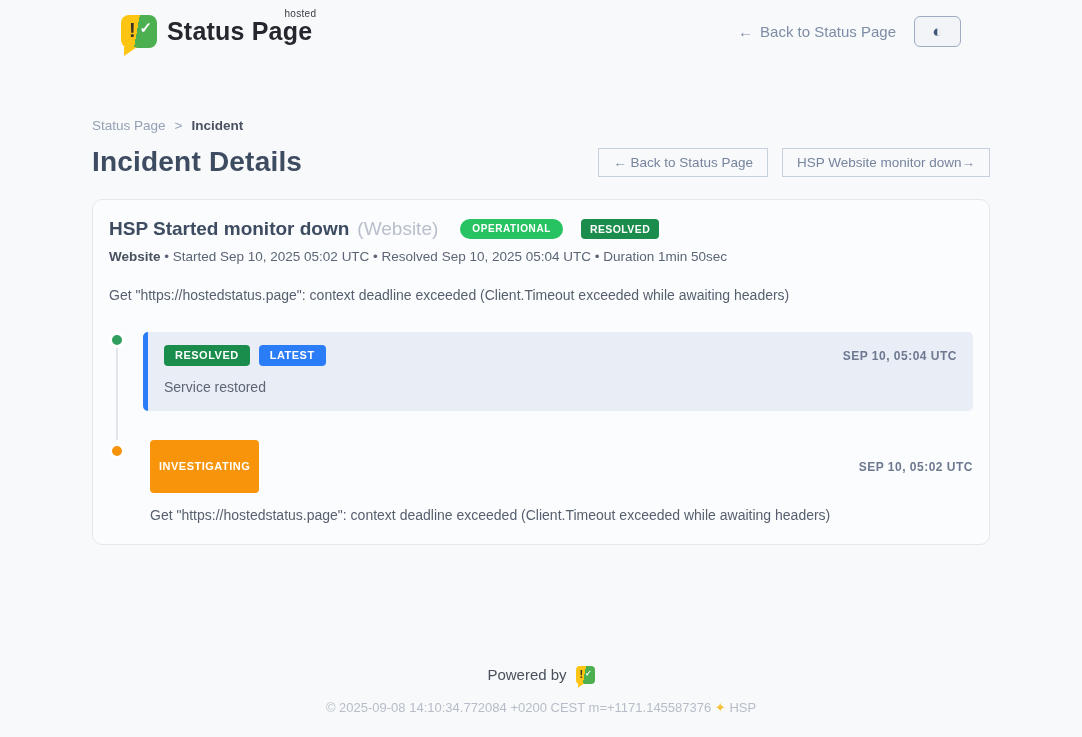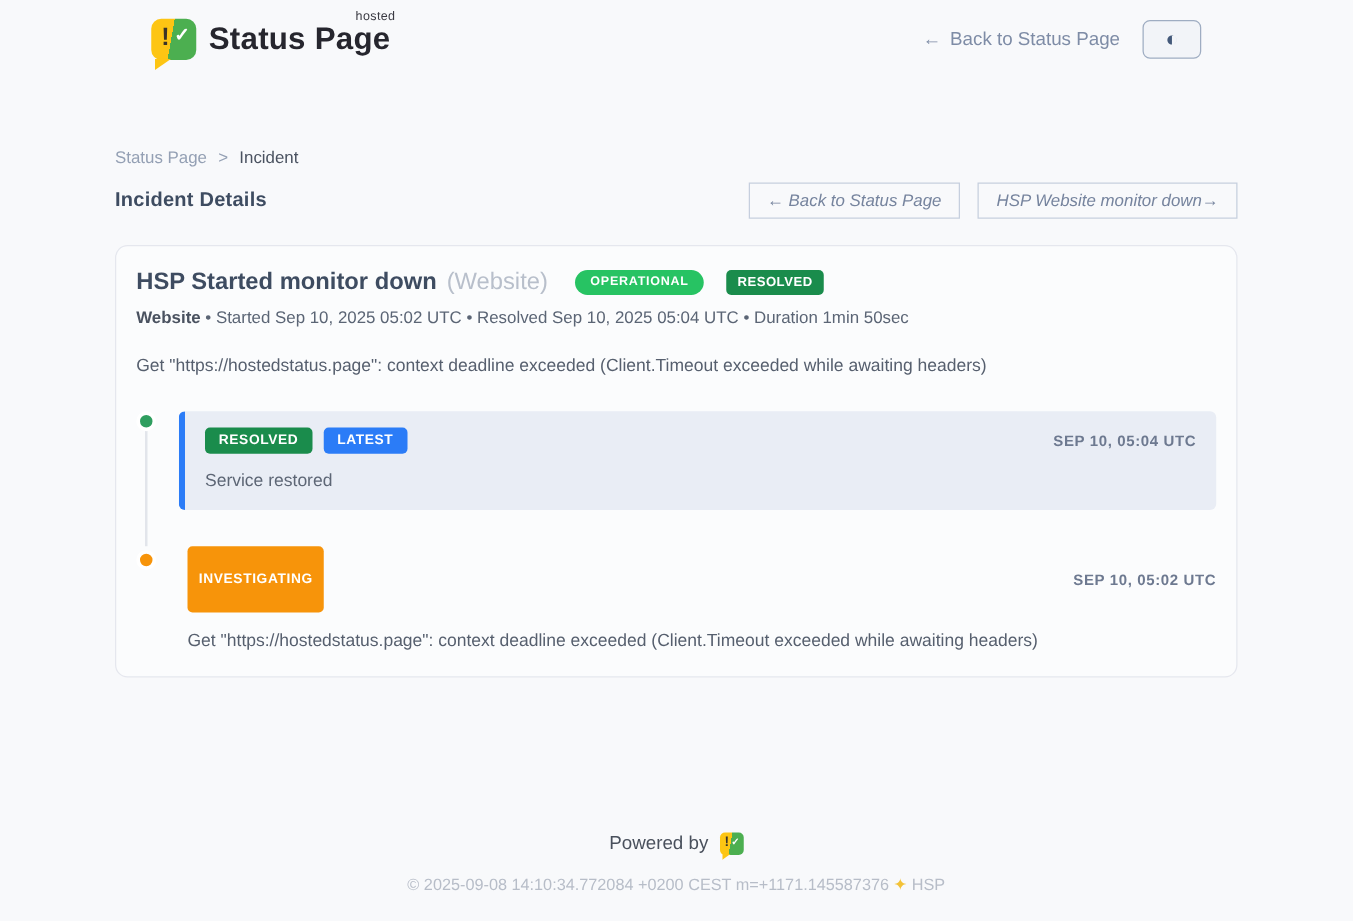--- a/index.html
+++ b/index.html
@@ -31,25 +31,25 @@
   .brand-text { position:relative; font-size:25px; font-weight:700; color:#26262e; letter-spacing:0.2px; }
   .brand-sup { position:absolute; top:-9px; right:-4px; font-size:10px; font-weight:400; color:#3a3a42; letter-spacing:0.3px; }
   .header-right { display:flex; align-items:center; gap:18px; }
   .back-link { display:flex; align-items:center; gap:7px; font-size:15px; color:#7e8ca6; cursor:pointer; }
   .theme-toggle { width:47px; height:31px; border:1px solid #9fadc2; border-radius:6px; background:#f2f4f8; display:flex; align-items:center; justify-content:center; cursor:pointer; }
   .theme-toggle .glyph { font-size:17px; color:#44597a; line-height:1; }
 
   
   .main { width:898px; margin:70px auto 0; }
   .breadcrumb { display:flex; align-items:center; gap:9px; font-size:13.5px; color:#94a0b4; }
-  .breadcrumb .current { color:#4a5260; font-weight:400; }
+  .breadcrumb .current { color:#4a5260; font-weight:700; }
   .title-row { margin-top:13px; display:flex; justify-content:space-between; align-items:center; }
-  .page-title { font-size:16px; font-weight:700; color:#3e4c61; letter-spacing:0.2px; }
+  .page-title { font-size:28px; font-weight:700; color:#3e4c61; letter-spacing:0.2px; }
   .nav-buttons { display:flex; gap:14px; }
-  .nav-btn { font-family:"Liberation Sans", sans-serif; font-size:13.5px; color:#76849e; background:transparent; border:1px solid #c6cfde; border-radius:0; padding:6px 14px; cursor:pointer; white-space:nowrap;font-style:italic; }
+  .nav-btn { font-family:"Liberation Sans", sans-serif; font-size:13.5px; color:#76849e; background:transparent; border:1px solid #c6cfde; border-radius:0; padding:6px 14px; cursor:pointer; white-space:nowrap; }
 
   
   .card { margin-top:21px; background:#fbfcfd; border:1px solid #e5e7ee; border-radius:10px; padding:18px 16px 21px; }
   .card-title-row { display:flex; align-items:center; gap:8px; }
   .incident-title { font-size:19px; font-weight:700; color:#3e4c61; }
   .incident-component { font-size:19px; font-weight:400; color:#b8bfcb; }
   .badge { display:inline-block; color:#fff; font-weight:700; line-height:1; }
   .badge-operational { background:#27c363; font-size:10px; letter-spacing:0.6px; padding:5px 12px; border-radius:999px; margin-left:14px; }
   .badge-resolved-hdr { background:#1a8c4c; font-size:10.5px; letter-spacing:0.4px; padding:5px 9px; border-radius:4px; margin-left:10px; }
   .meta-line { margin-top:9px; font-size:13.5px; color:#5b6575; }

